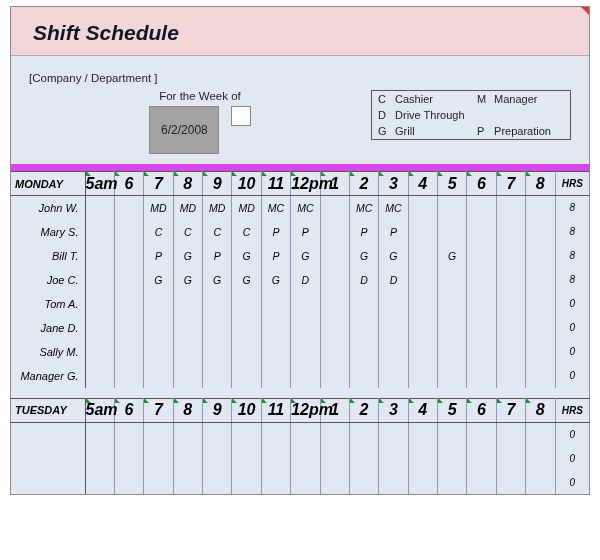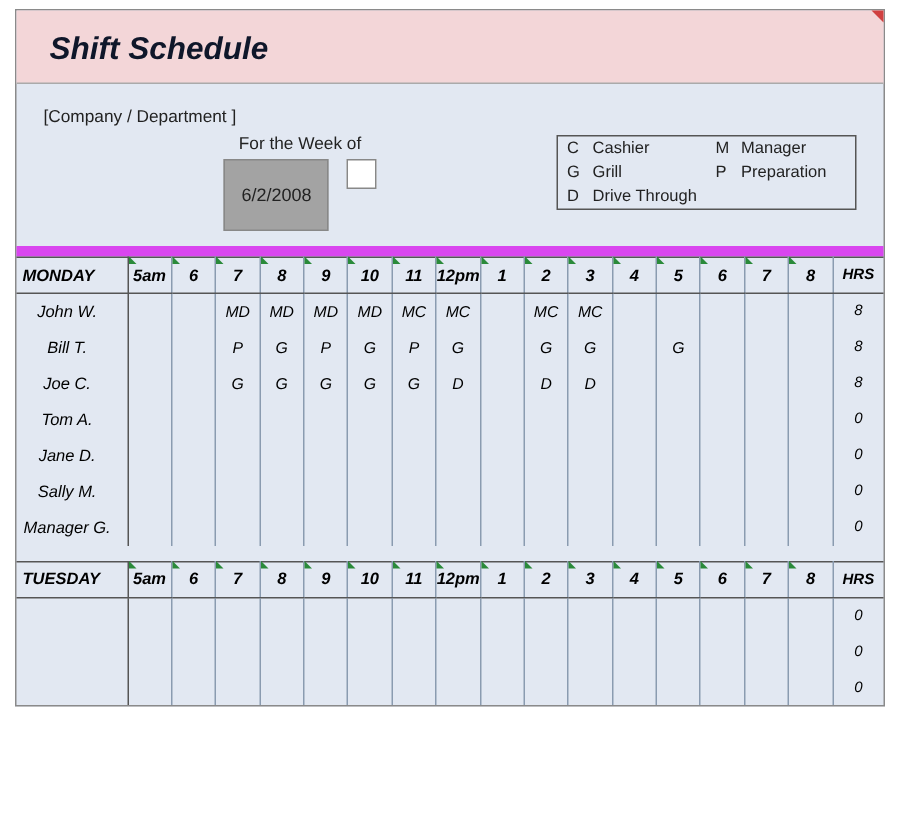--- a/index.html
+++ b/index.html
@@ -91,36 +91,37 @@
   table.grid td, table.grid th {
     border-right: 1px solid #8a9bb0;
     padding: 2px 0;
     text-align: center;
     height: 24px;
     font-size: 10.5px;
     position: relative;
   }
   table.grid .name-col {
     width: 74px;
+    text-align: right;
     padding-right: 6px;
     border-right: 1px solid #555;
     font-size: 11px;
   }
   table.grid .hrs-col {
     width: 34px;
     text-align: center;
     border-left: 1px solid #555;
     border-right: none;
     font-size: 10px;
   }
   table.grid thead th {
     font-weight: bold;
     border-top: 1px solid #555;
     border-bottom: 1px solid #555;
-    font-size: 11px;
+    font-size: 16px;
   }
   table.grid thead th.name-col {
     text-align: left;
     padding-left: 4px;
   }
   .tick::before {
     content: "";
     position: absolute;
     top: -1px; left: 0;
     border-bottom: 5px solid #2a8a3a;
@@ -146,26 +147,26 @@
         <div class="week-line">For the Week of</div>
         <span class="date-box">6/2/2008</span>
         <span class="blank-box"></span>
       </div>
       <div class="legend">
         <div class="legend-row">
           <div class="legend-cell"><span class="legend-code">C</span> <span>Cashier</span></div>
           <div class="legend-cell"><span class="legend-code">M</span> <span>Manager</span></div>
         </div>
         <div class="legend-row">
+          <div class="legend-cell"><span class="legend-code">D</span> <span>Drive Through</span></div>
+          <div class="legend-cell"></div>
+        </div>
+        <div class="legend-row">
           <div class="legend-cell"><span class="legend-code">G</span> <span>Grill</span></div>
           <div class="legend-cell"><span class="legend-code">P</span> <span>Preparation</span></div>
-        </div>
-        <div class="legend-row">
-          <div class="legend-cell"><span class="legend-code">D</span> <span>Drive Through</span></div>
-          <div class="legend-cell"></div>
         </div>
       </div>
     </div>
   </div>
 
   <div class="schedule" id="schedule-body">
       <table class="grid">
         <thead>
           <tr>
             <th class="name-col">MONDAY</th>
@@ -203,20 +204,40 @@
             <td>MC</td>
             <td>MC</td>
             <td></td>
             <td></td>
             <td></td>
             <td></td>
             <td></td>
             <td class="hrs-col">8</td>
           </tr>
           <tr>
+            <td class="name-col">Mary S.</td>
+            <td></td>
+            <td></td>
+            <td>C</td>
+            <td>C</td>
+            <td>C</td>
+            <td>C</td>
+            <td>P</td>
+            <td>P</td>
+            <td></td>
+            <td>P</td>
+            <td>P</td>
+            <td></td>
+            <td></td>
+            <td></td>
+            <td></td>
+            <td></td>
+            <td class="hrs-col">8</td>
+          </tr>
+          <tr>
             <td class="name-col">Bill T.</td>
             <td></td>
             <td></td>
             <td>P</td>
             <td>G</td>
             <td>P</td>
             <td>G</td>
             <td>P</td>
             <td>G</td>
             <td></td>

